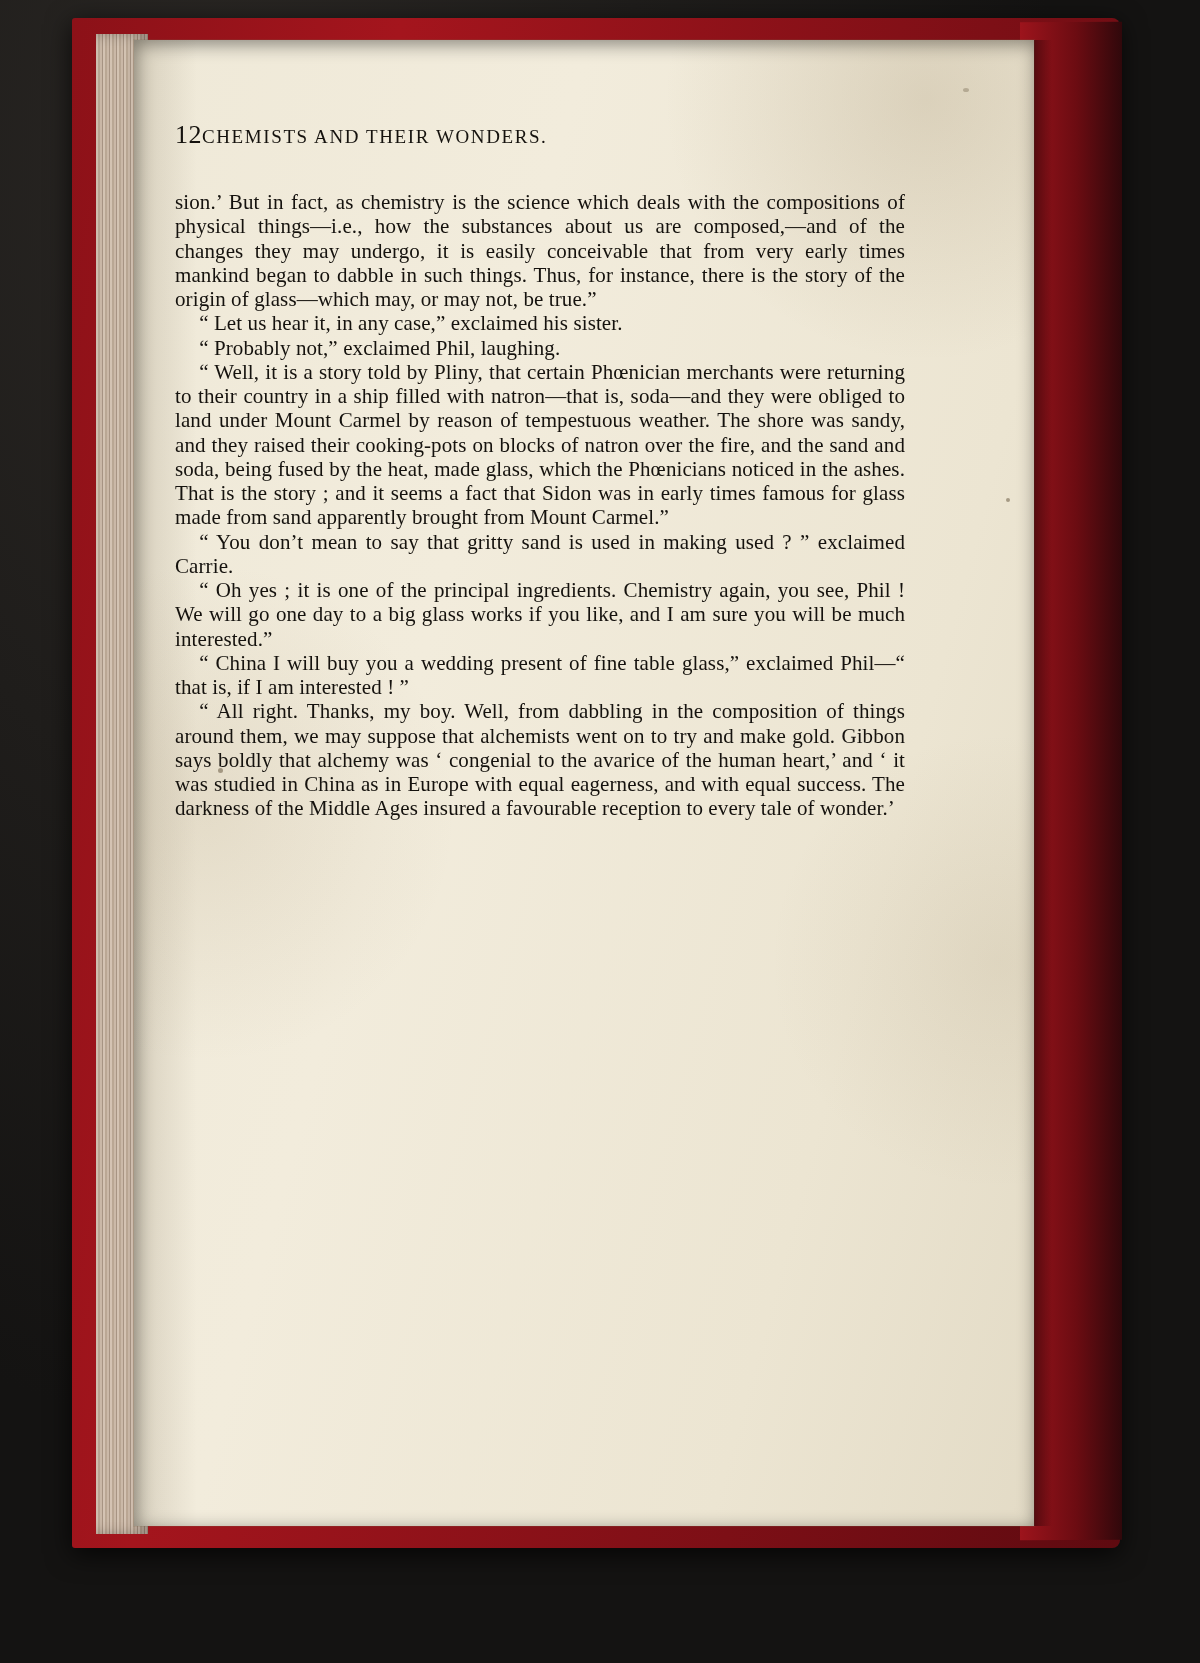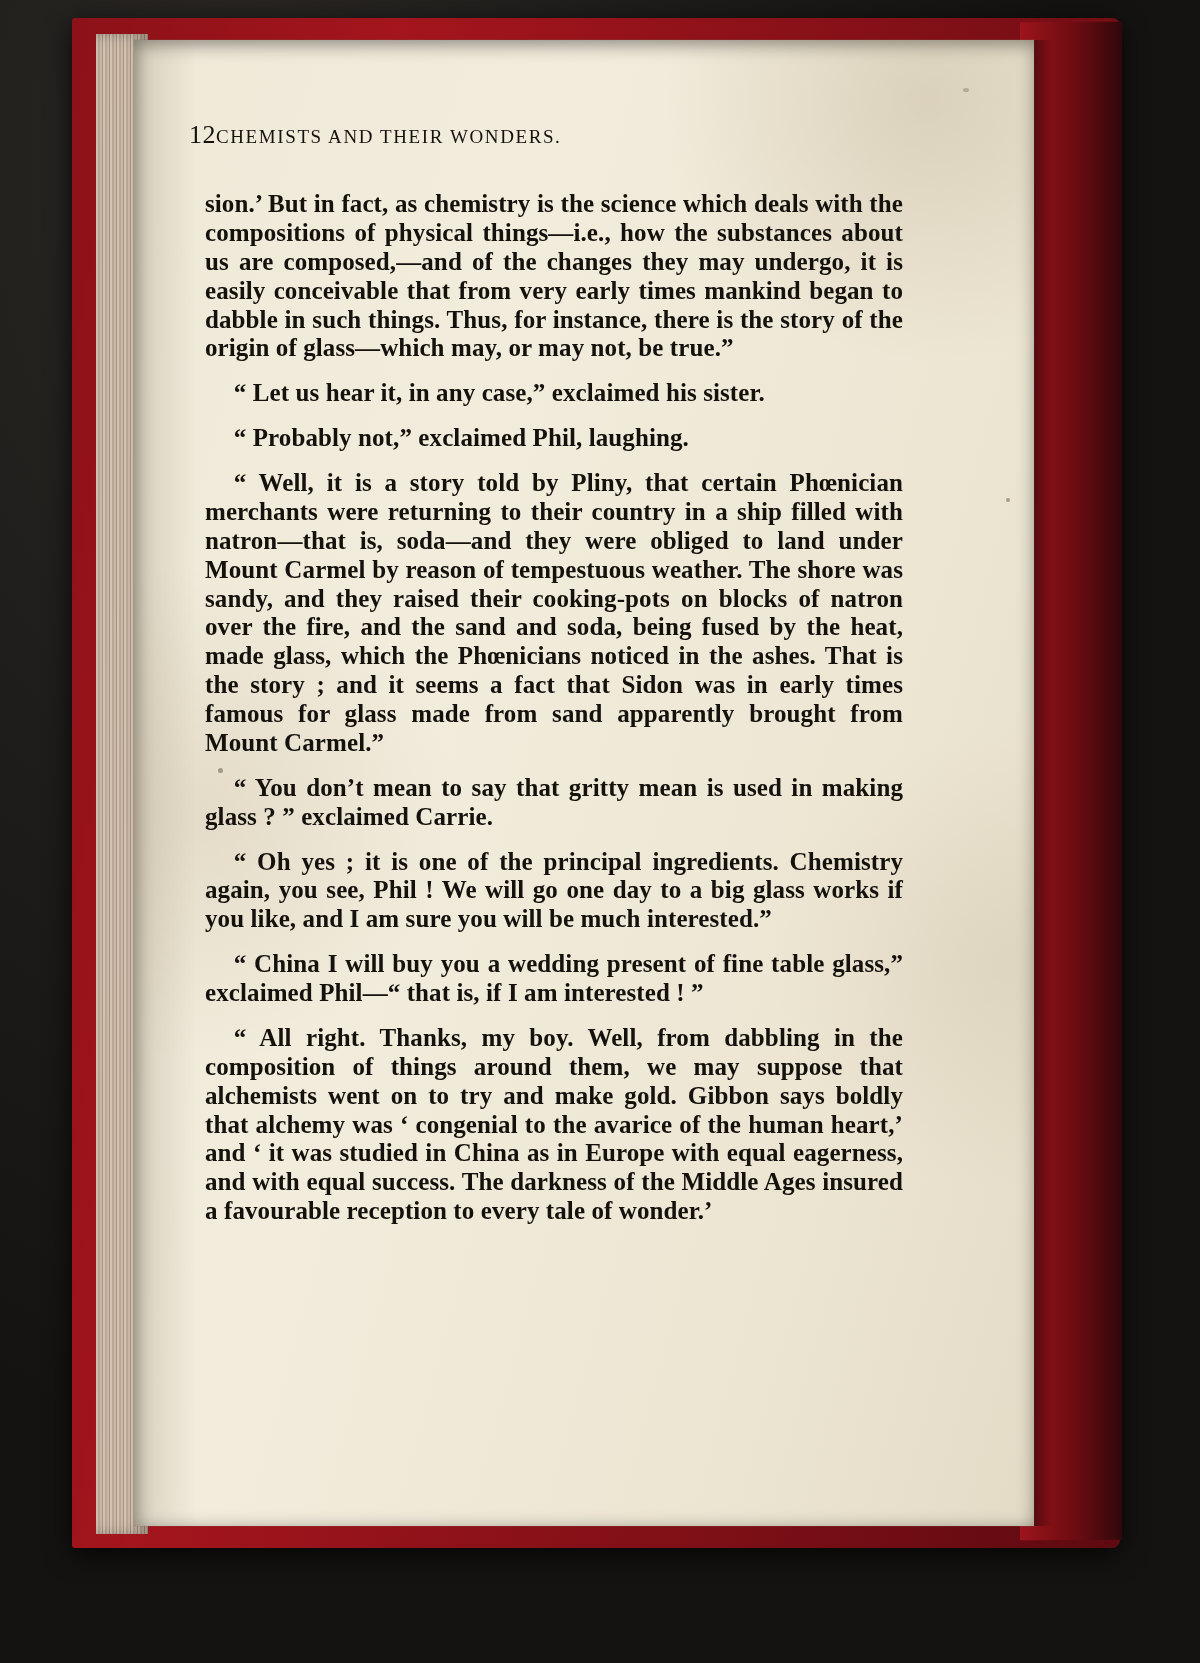--- a/index.html
+++ b/index.html
@@ -86,21 +86,21 @@
     position: absolute;
     left: 1034px;
     top: 40px;
     width: 18px;
     height: 1486px;
     background: linear-gradient(90deg, rgba(0,0,0,0.42), rgba(0,0,0,0));
   }
 
   .text-block {
     position: absolute;
-    left: 189px;
+    left: 175px;
     top: 120px;
     width: 730px;
     color: #15120e;
   }
 
   .running-head {
     display: flex;
     align-items: baseline;
     margin-bottom: 40px;
   }
@@ -110,29 +110,28 @@
   }
   .head-title {
     flex: 1;
     text-align: left;
     font-size: 19px;
     letter-spacing: 1.6px;
     padding-right: 40px;
   }
 
   p.body {
-    margin: 16px;
-    font-size: 25px;
+    margin: 0;
+    font-size: 21px;
     line-height: 1.155;
     text-align: justify;
     text-justify: inter-word;
     letter-spacing: 0.1px;
     -webkit-hyphens: none;
     hyphens: none;
-    font-weight: bold;
   }
   p.indent {
     text-indent: 1.15em;
   }
 
   
   .speck {
     position: absolute;
     background: #6b5c45;
     border-radius: 50%;
@@ -154,21 +153,21 @@
 
     <div class="running-head">
       <span class="folio">12</span>
       <span class="head-title">CHEMISTS AND THEIR WONDERS.</span>
     </div>
 
     <p class="body">sion.’ But in fact, as chemistry is the science which deals with the compositions of physical things—i.e., how the substances about us are composed,—and of the changes they may undergo, it is easily conceivable that from very early times mankind began to dabble in such things. Thus, for instance, there is the story of the origin of glass—which may, or may not, be true.”</p>
     <p class="body indent">“ Let us hear it, in any case,” exclaimed his sister.</p>
     <p class="body indent">“ Probably not,” exclaimed Phil, laughing.</p>
     <p class="body indent">“ Well, it is a story told by Pliny, that certain Phœnician merchants were returning to their country in a ship filled with natron—that is, soda—and they were obliged to land under Mount Carmel by reason of tempestuous weather. The shore was sandy, and they raised their cooking-pots on blocks of natron over the fire, and the sand and soda, being fused by the heat, made glass, which the Phœnicians noticed in the ashes. That is the story ; and it seems a fact that Sidon was in early times famous for glass made from sand apparently brought from Mount Carmel.”</p>
-    <p class="body indent">“ You don’t mean to say that gritty mean is used in making glass ? ” exclaimed Carrie.</p>
+    <p class="body indent">“ You don’t mean to say that gritty sand is used in making used ? ” exclaimed Carrie.</p>
     <p class="body indent">“ Oh yes ; it is one of the principal ingredients. Chemistry again, you see, Phil ! We will go one day to a big glass works if you like, and I am sure you will be much interested.”</p>
     <p class="body indent">“ China I will buy you a wedding present of fine table glass,” exclaimed Phil—“ that is, if I am interested ! ”</p>
     <p class="body indent">“ All right. Thanks, my boy. Well, from dabbling in the composition of things around them, we may suppose that alchemists went on to try and make gold. Gibbon says boldly that alchemy was ‘ congenial to the avarice of the human heart,’ and ‘ it was studied in China as in Europe with equal eagerness, and with equal success. The darkness of the Middle Ages insured a favourable reception to every tale of wonder.’</p>
   </div>
 
   <div class="speck" style="left:218px; top:768px; width:5px; height:5px;"></div>
   <div class="speck" style="left:1006px; top:498px; width:4px; height:4px;"></div>
   <div class="speck" style="left:963px; top:88px; width:6px; height:4px; opacity:.35;"></div>
 </div>
 

